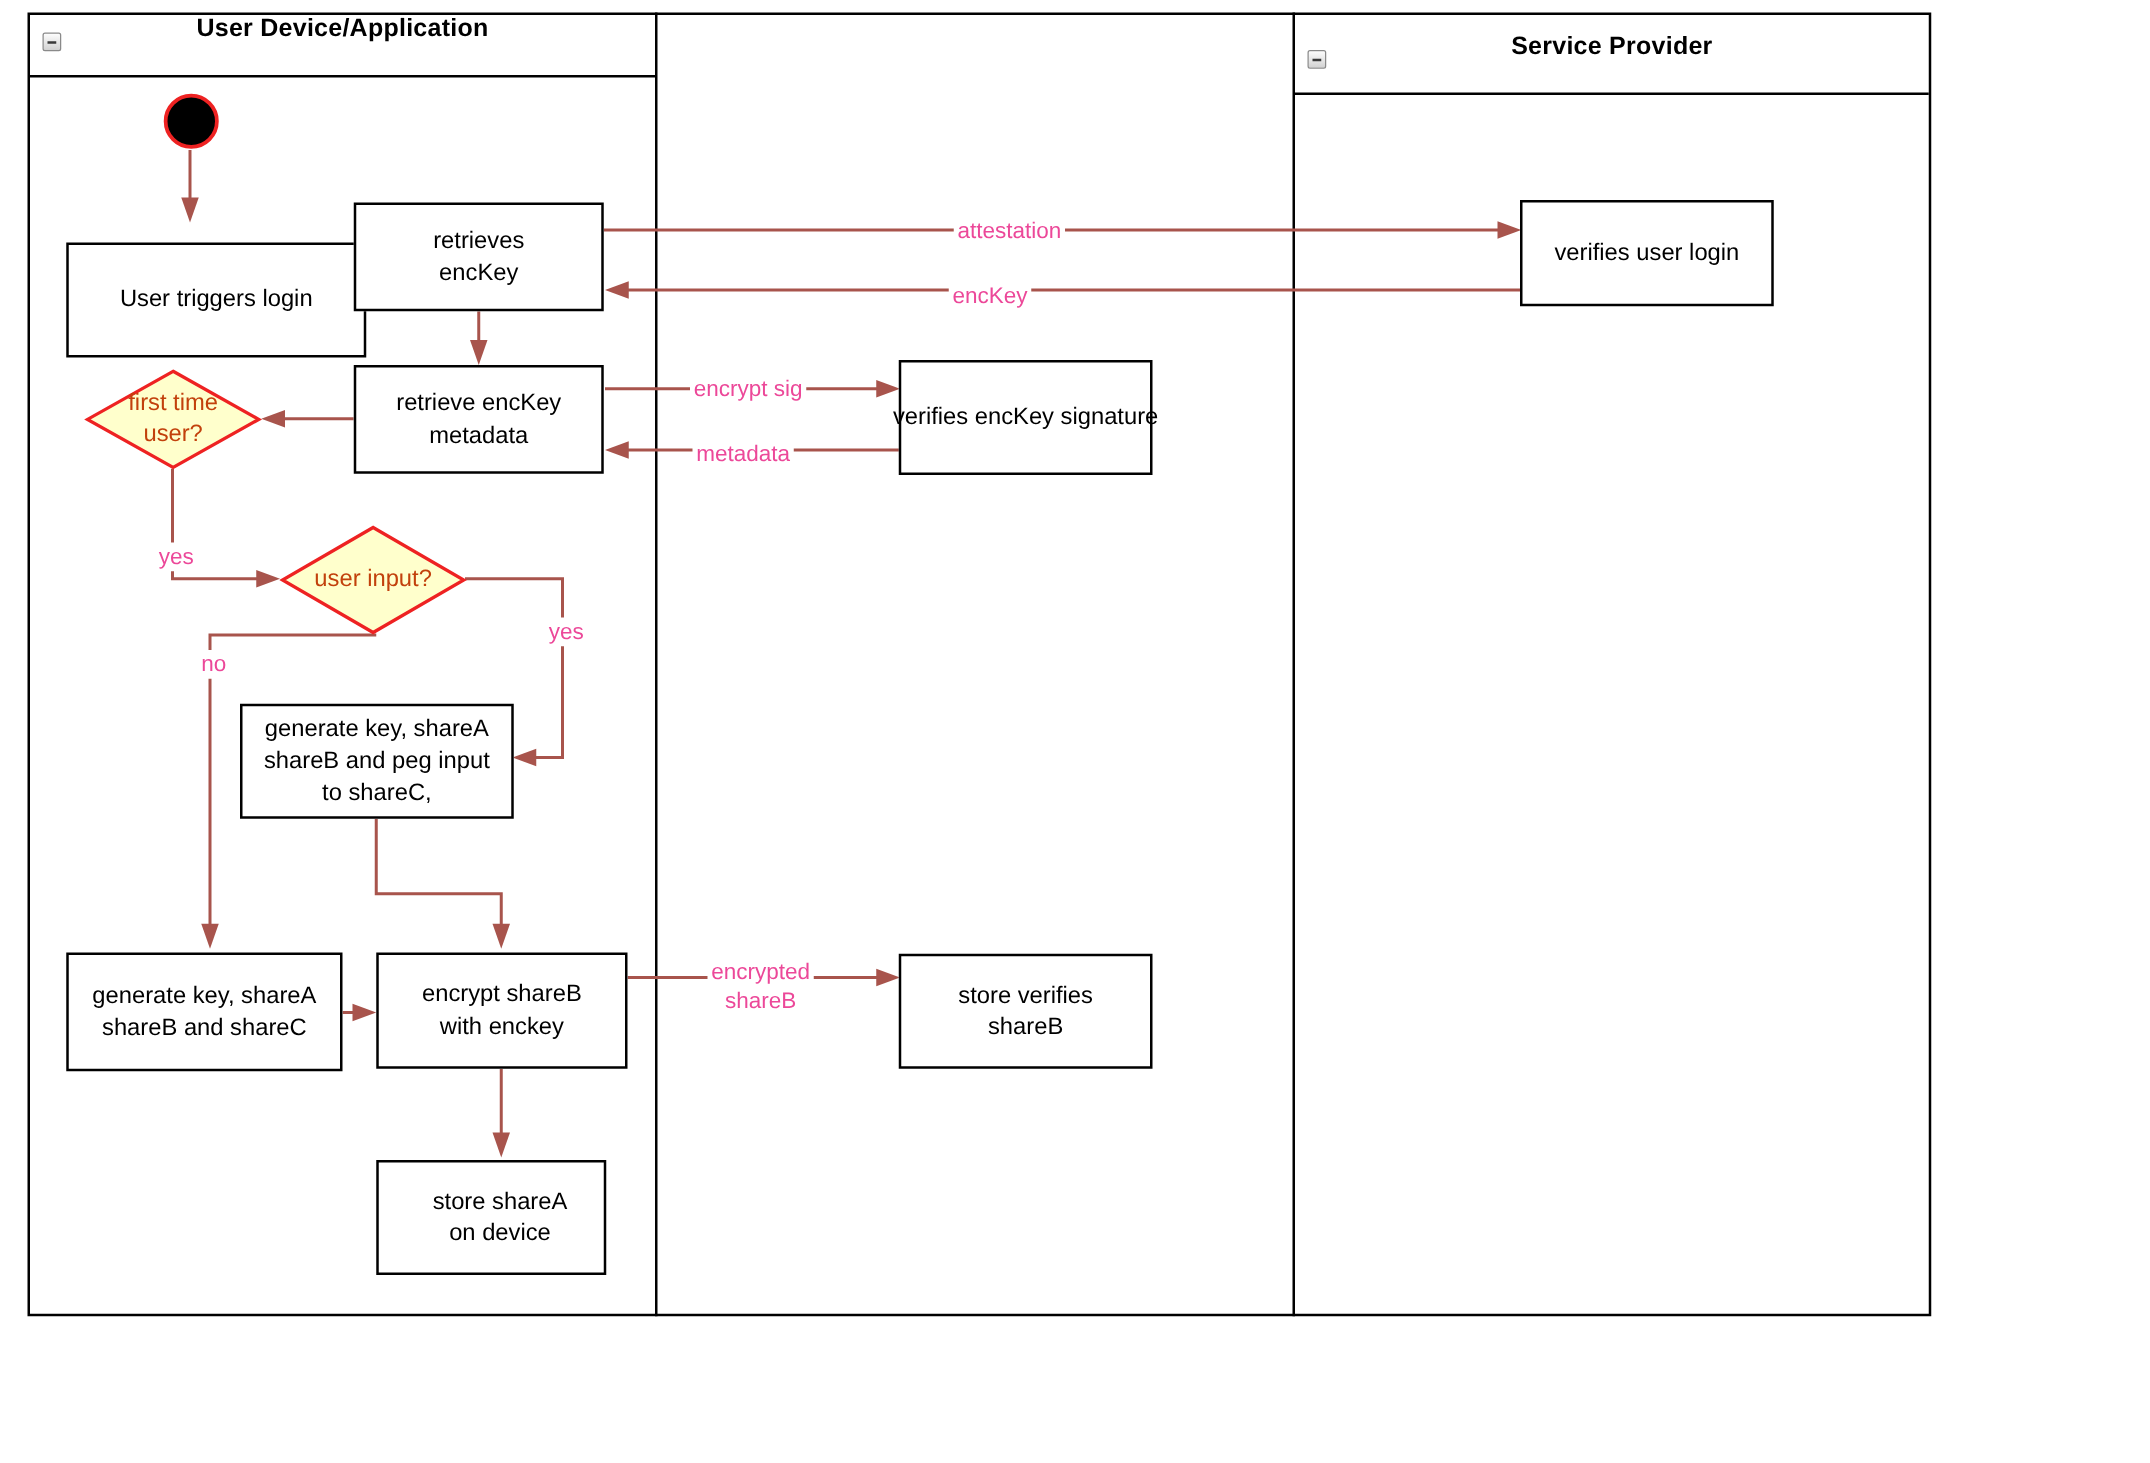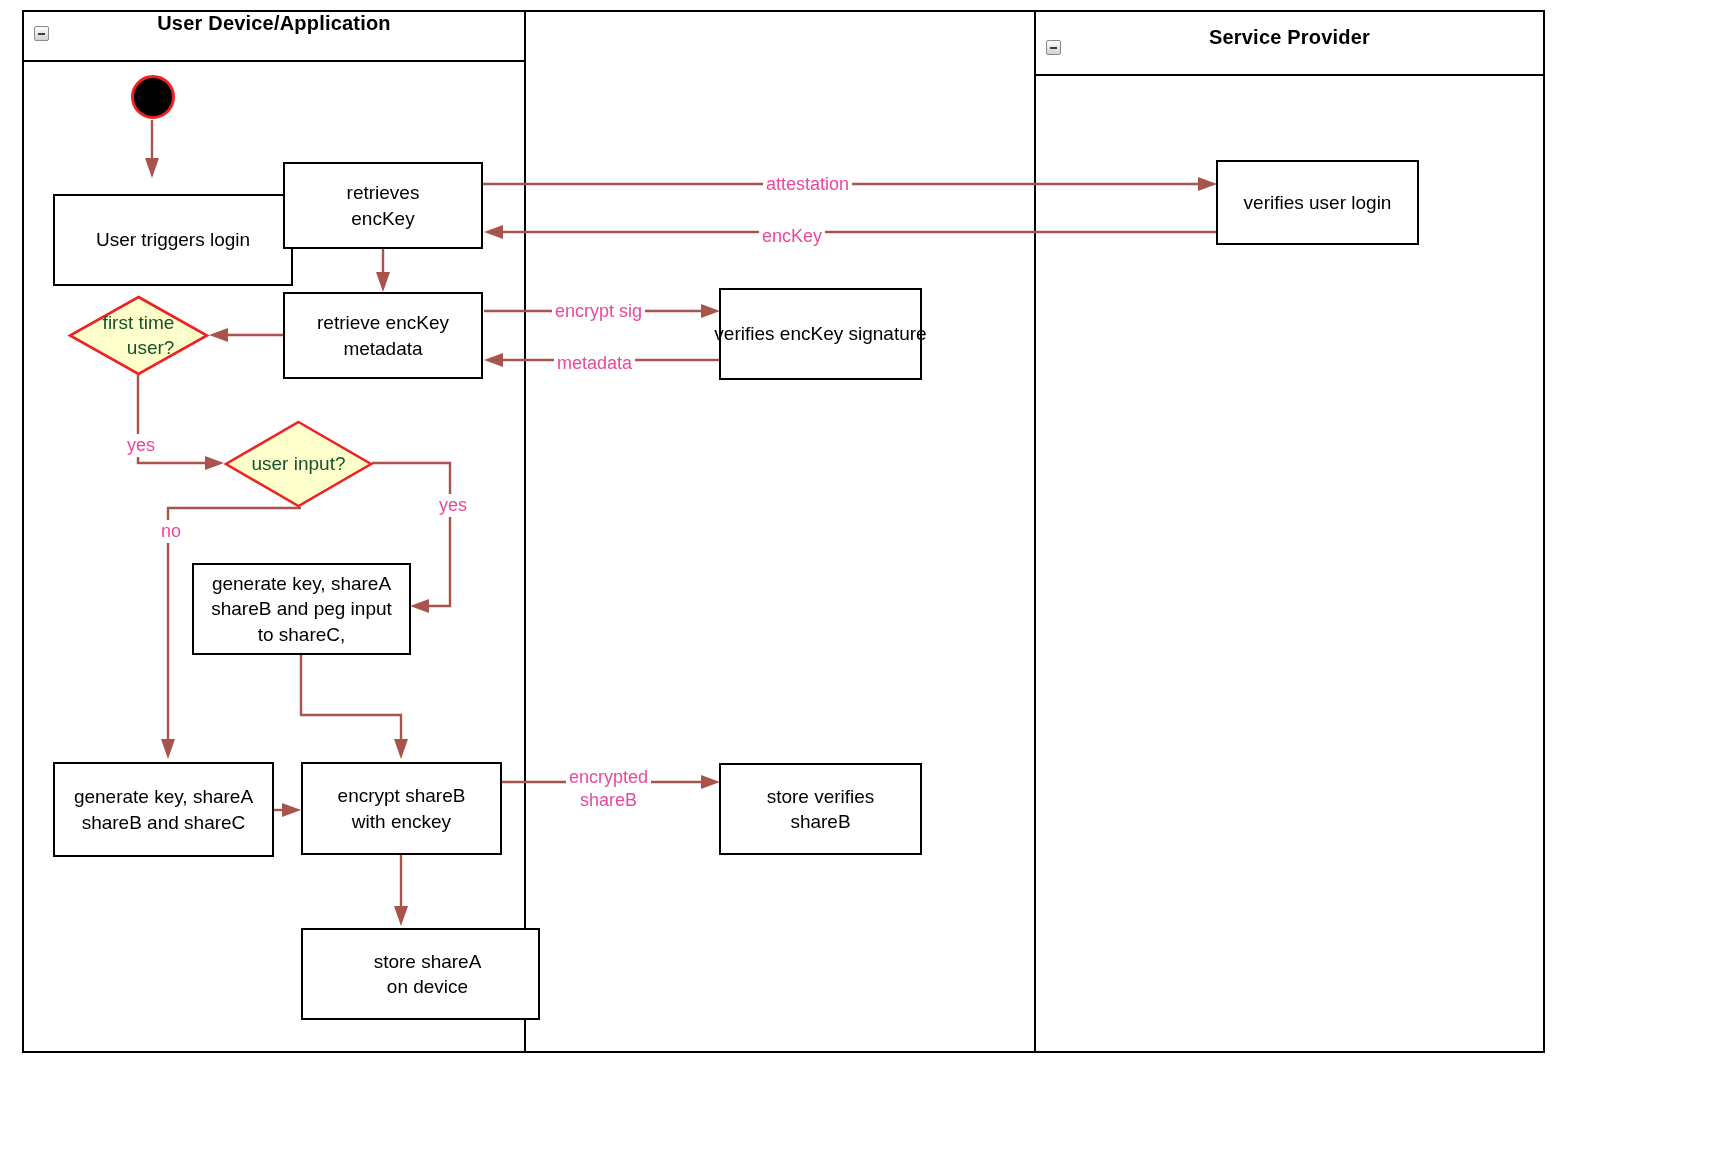--- a/index.html
+++ b/index.html
@@ -110,24 +110,24 @@
   }
   .diamond-label {
     position: absolute;
     left: 0;
     top: 0;
     width: 100%;
     height: 100%;
     display: flex;
     align-items: center;
     justify-content: center;
-    text-align: right;
+    text-align: center;
     font-size: 19px;
     line-height: 1.3;
-    color: #14532d;
+    color: #c2410c;
     white-space: pre;
     pointer-events: none;
   }
   
   #edge-layer {
     position: absolute;
     left: 0;
     top: 0;
     width: 1720px;
     height: 1170px;
@@ -258,21 +258,21 @@
 
   <div class="node" style="left:53px; top:762px; width:221px; height:95px;">generate key, shareA
 shareB and shareC</div>
 
   <div class="node" style="left:301px; top:762px; width:201px; height:93px;">encrypt shareB
 with enckey</div>
 
   <div class="node" style="left:719px; top:763px; width:203px; height:92px;">store verifies
 shareB</div>
 
-  <div class="node" style="left:301px; top:928px; width:239px; height:92px;padding-left:14px;">store shareA
+  <div class="node" style="left:301px; top:928px; width:184px; height:92px;padding-left:14px;">store shareA
 on device</div>
 
   <div class="edge-label" style="left:763px; top:173px;">attestation</div>
 
   <div class="edge-label" style="left:759px; top:225px;">encKey</div>
 
   <div class="edge-label" style="left:552px; top:300px;">encrypt sig</div>
 
   <div class="edge-label" style="left:554px; top:352px;">metadata</div>
 

